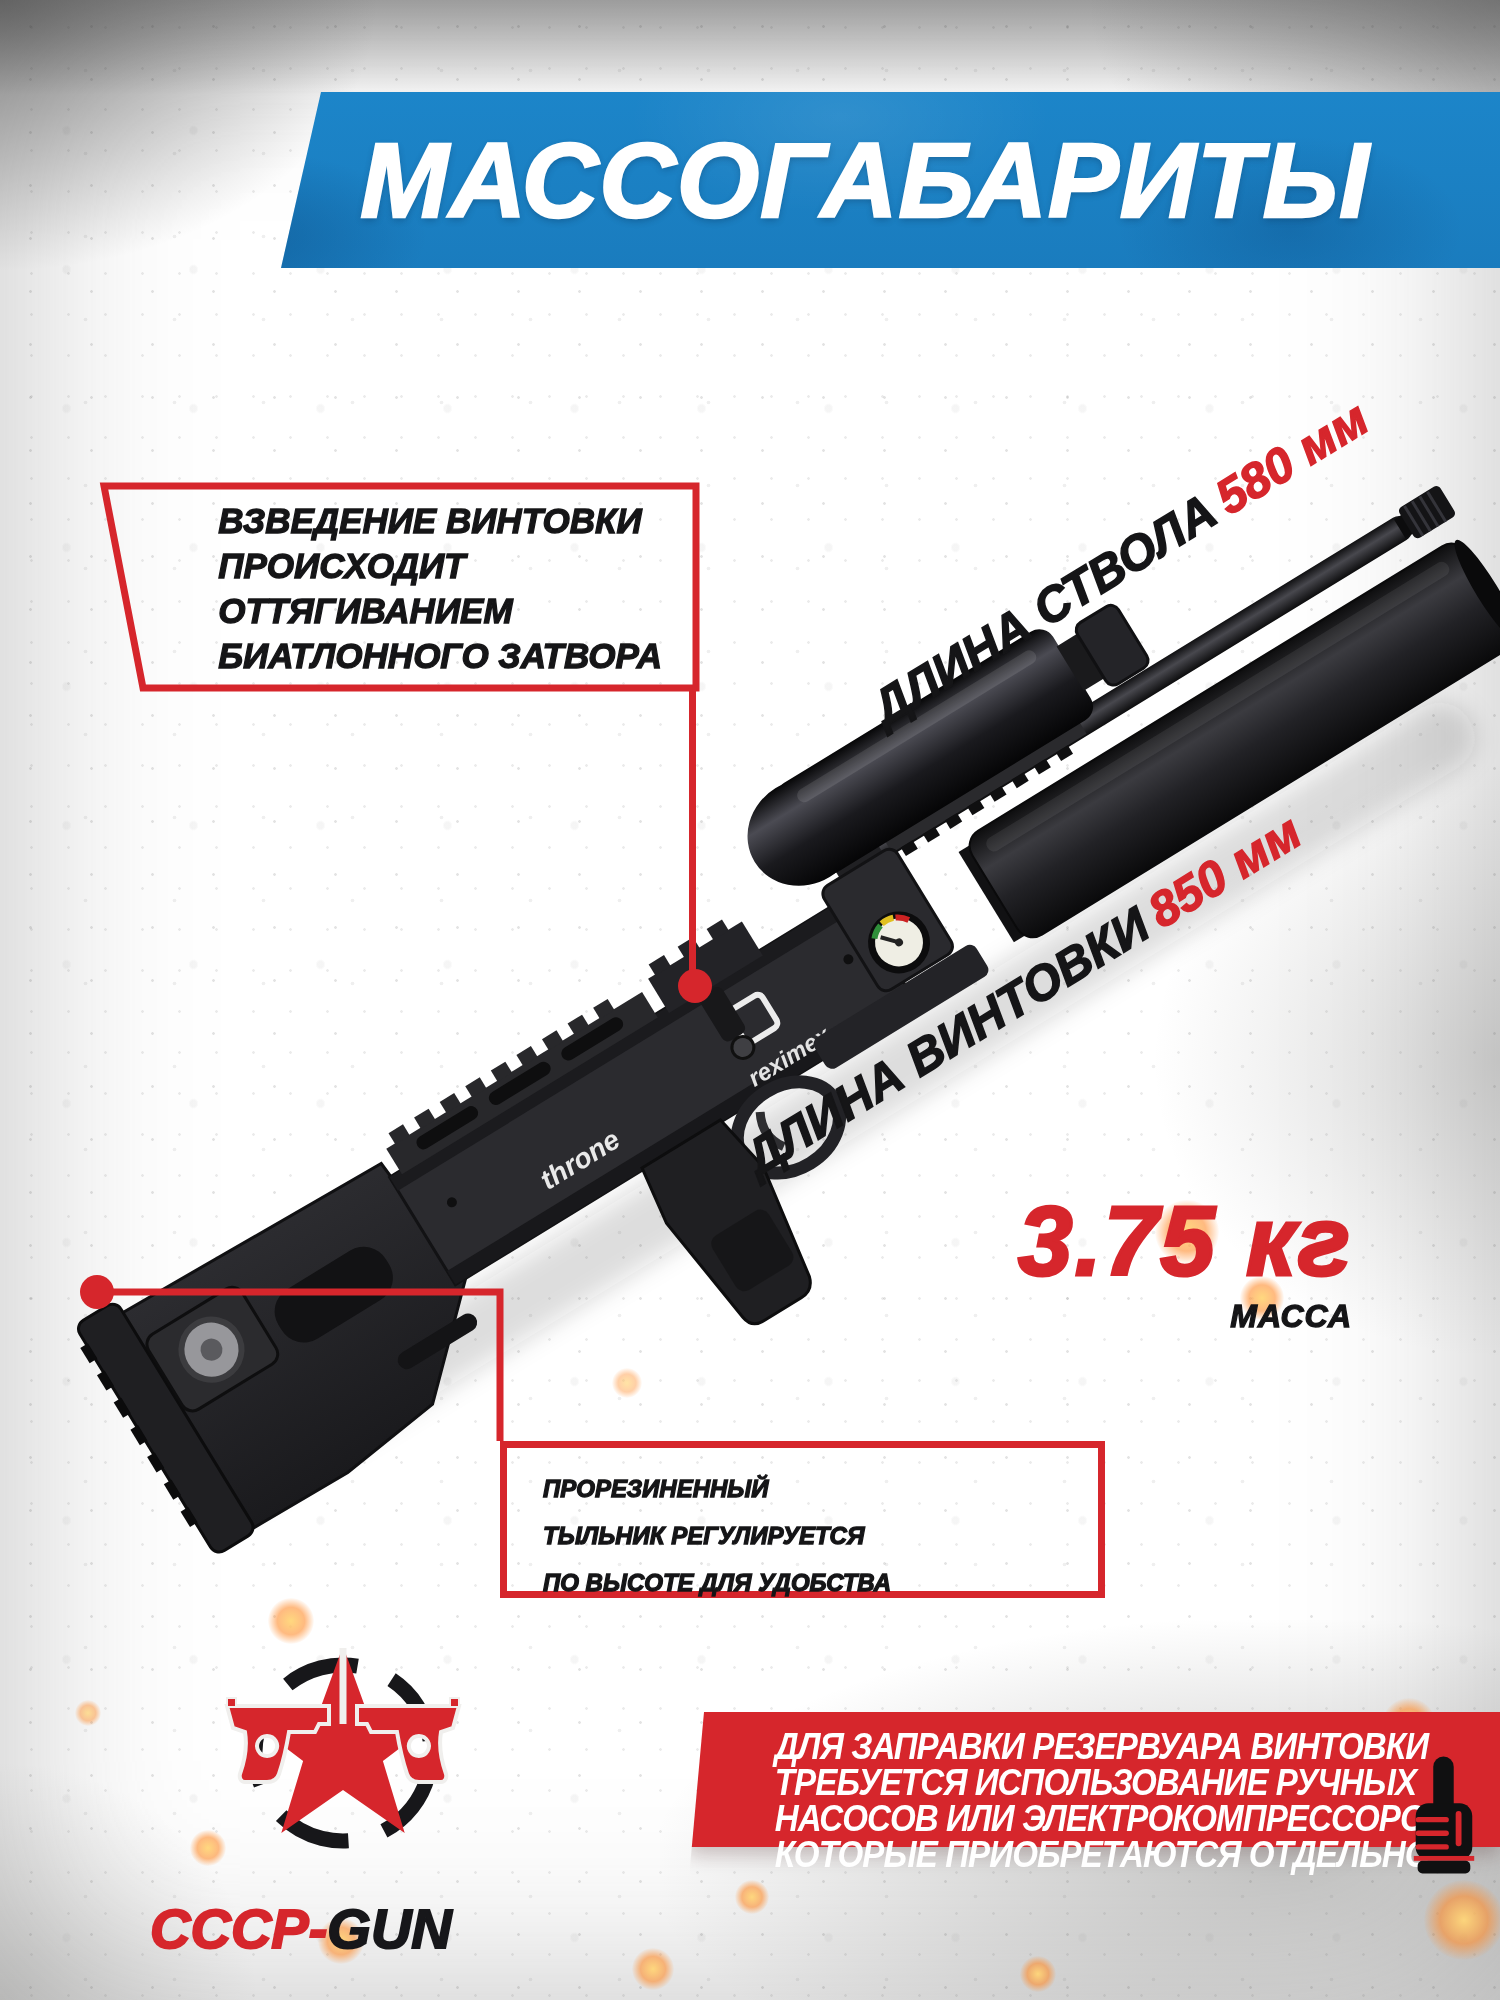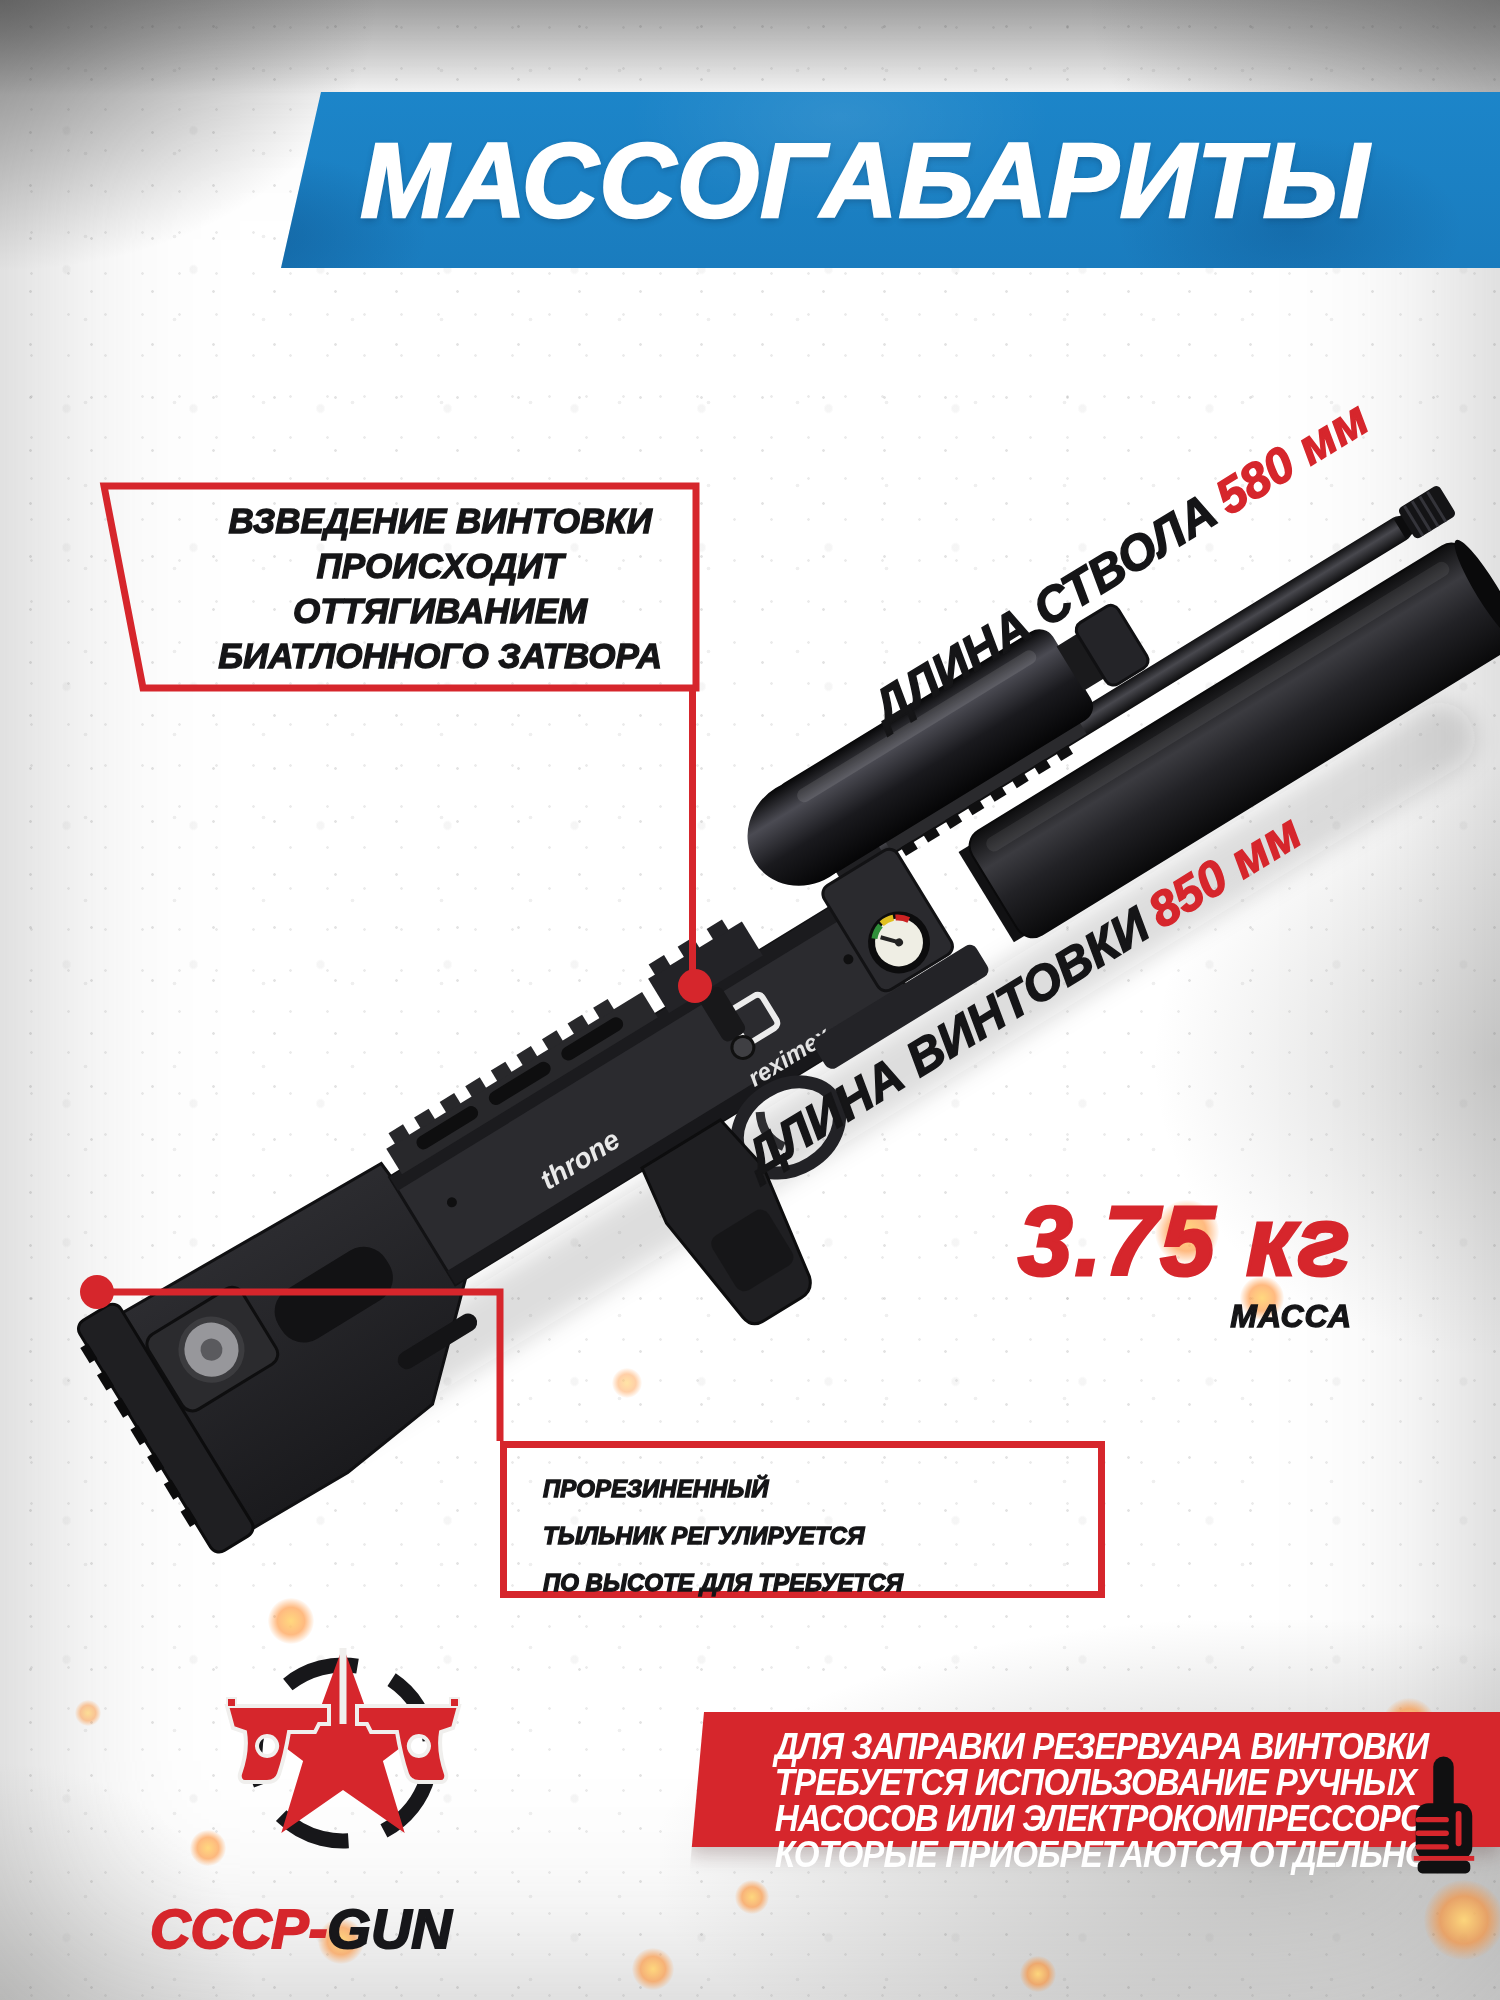--- a/index.html
+++ b/index.html
@@ -43,21 +43,21 @@
   }
   .banner h1{
     margin:0;width:100%;padding-left:300px;padding-right:70px;box-sizing:border-box;
     text-align:center;color:#fff;font-size:106px;line-height:1;
     font-style:italic;font-weight:700;letter-spacing:1px;white-space:nowrap;
     -webkit-text-stroke:2.5px #fff;
     text-shadow:0 3px 7px rgba(0,30,60,.3);
   }
   
   .co-text{font-style:italic;font-weight:700;color:var(--ink);-webkit-text-stroke:1.3px var(--ink);}
-  .co1{right:838px;top:498px;text-align:center;font-size:35px;line-height:45px;white-space:nowrap;}
+  .co1{right:838px;top:498px;text-align:left;font-size:35px;line-height:45px;white-space:nowrap;}
   .co2{left:543px;top:1465px;text-align:left;font-size:24px;line-height:47px;white-space:nowrap;}
   .callout2-box{left:500px;top:1441px;width:605px;height:157px;border:7px solid var(--red);box-sizing:border-box;}
   
   .dim{font-style:italic;font-weight:700;font-size:49px;white-space:nowrap;transform:rotate(-31.5deg);transform-origin:0 0;color:var(--ink);}
   .dim .t{-webkit-text-stroke:1.5px var(--ink);}
   .dim .v{color:var(--red);-webkit-text-stroke:1.5px var(--red);padding-left:10px;}
   .dim1{left:862px;top:688px;}
   .dim2{left:735px;top:1138px;}
   
   .mass{right:148px;top:1192px;text-align:right;font-style:italic;font-weight:700;}
@@ -290,21 +290,21 @@
 
   <div class="abs mass">
     <div class="val">3.75 кг</div>
     <div class="lbl">МАССА</div>
   </div>
 
   <div class="abs callout2-box"></div>
   <div class="abs co-text co2">
     <div>ПРОРЕЗИНЕННЫЙ</div>
     <div>ТЫЛЬНИК РЕГУЛИРУЕТСЯ</div>
-    <div>ПО ВЫСОТЕ ДЛЯ ТРЕБУЕТСЯ</div>
+    <div>ПО ВЫСОТЕ ДЛЯ УДОБСТВА</div>
   </div>
 
   <div class="abs note">
     <div class="note-text">
       <div>ДЛЯ ЗАПРАВКИ РЕЗЕРВУАРА ВИНТОВКИ</div>
       <div>ТРЕБУЕТСЯ ИСПОЛЬЗОВАНИЕ РУЧНЫХ</div>
       <div>НАСОСОВ ИЛИ ЭЛЕКТРОКОМПРЕССОРОВ,</div>
       <div>КОТОРЫЕ ПРИОБРЕТАЮТСЯ ОТДЕЛЬНО</div>
     </div>
     <svg class="hand" viewBox="0 0 80 124">

